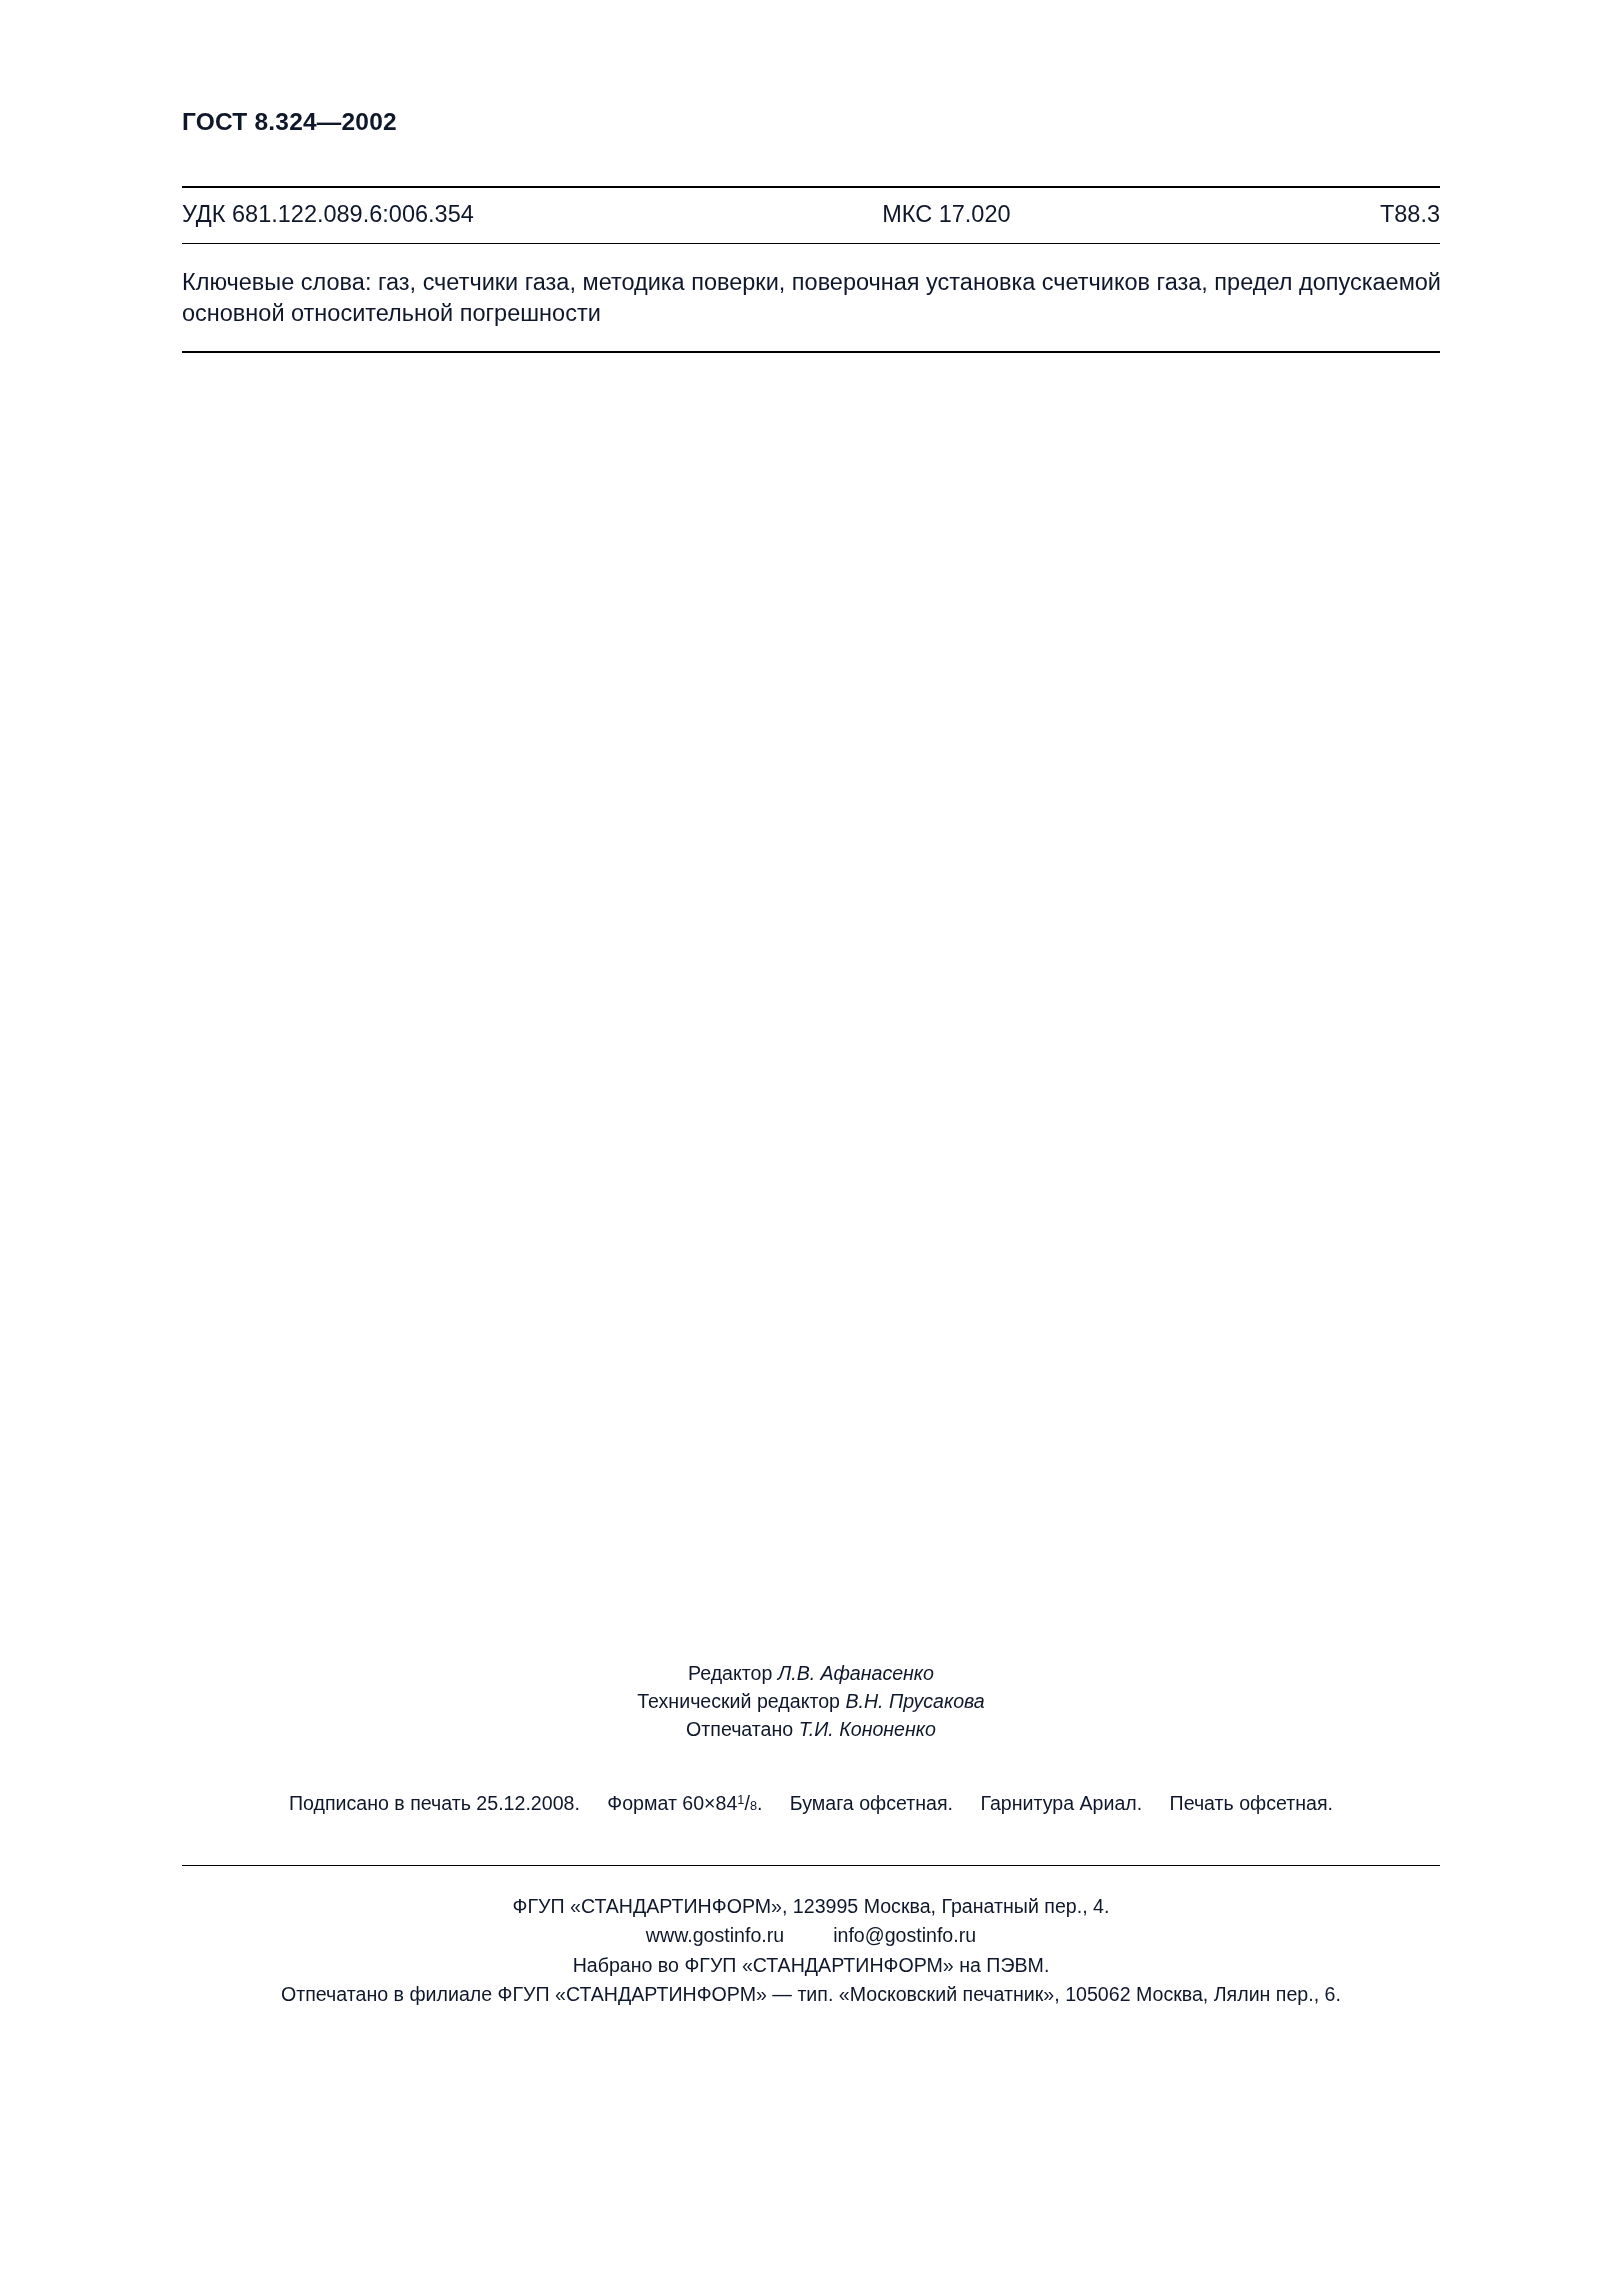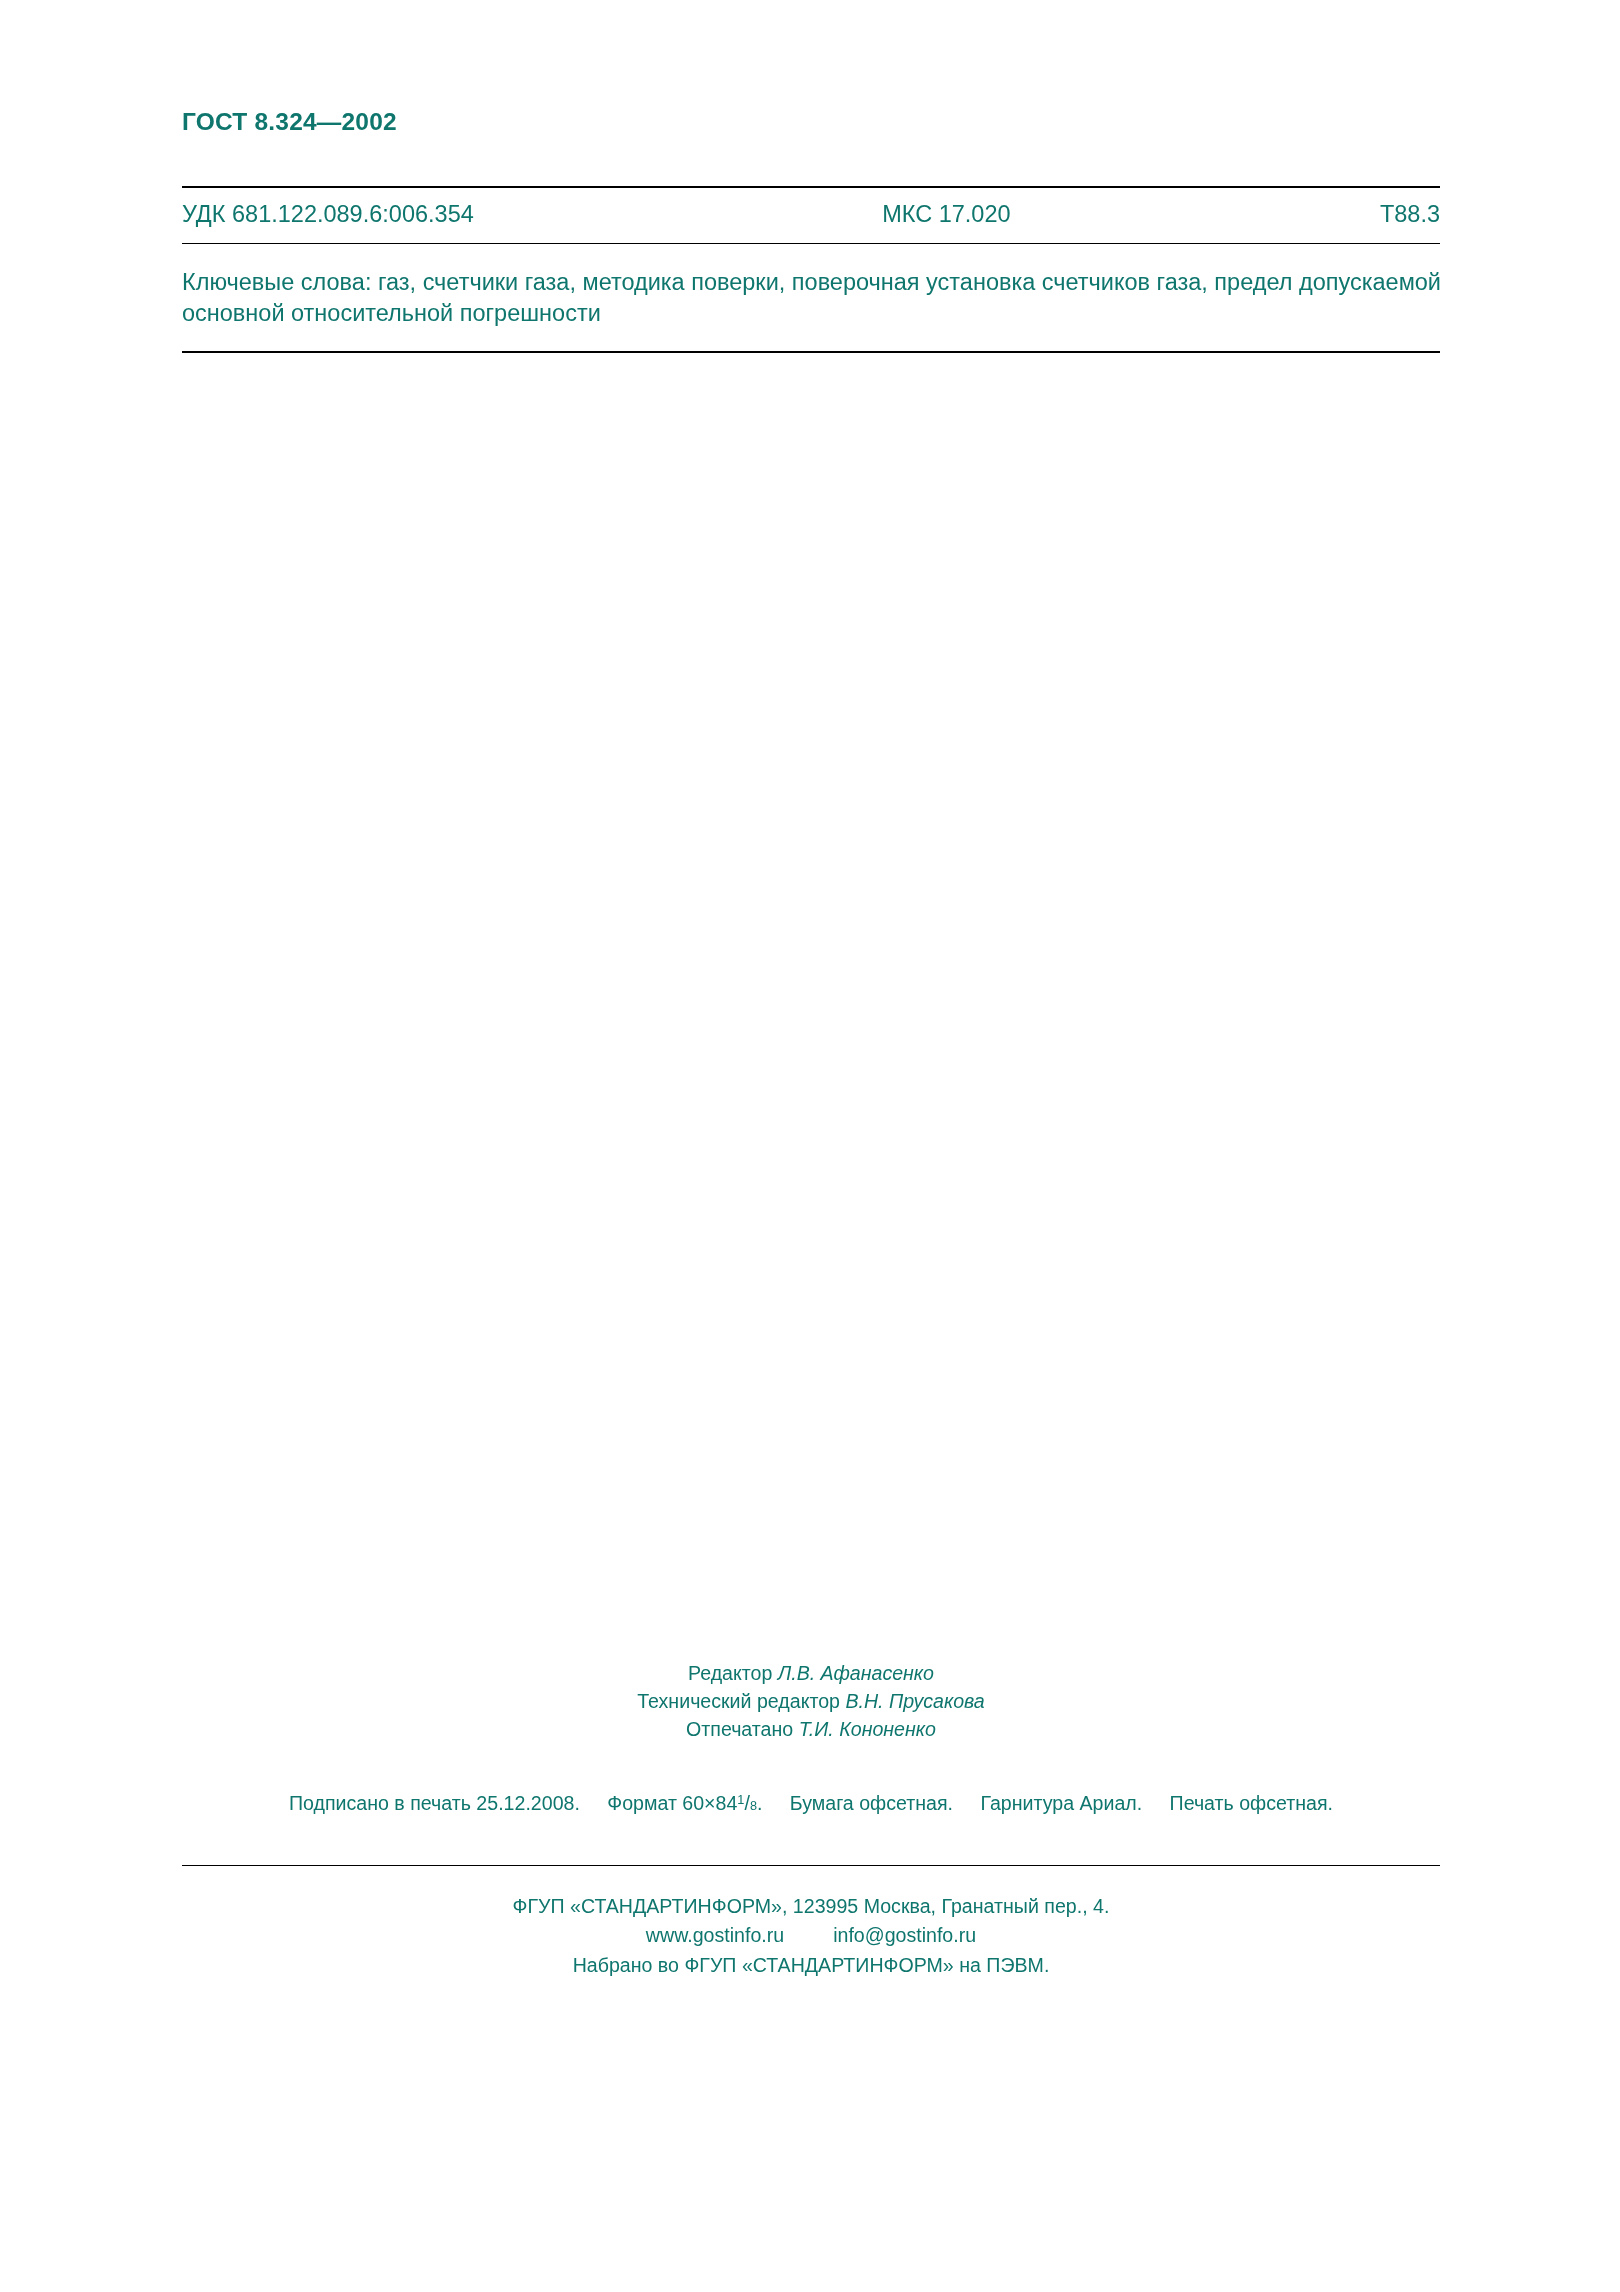--- a/index.html
+++ b/index.html
@@ -6,21 +6,21 @@
     margin: 0;
     padding: 0;
     background: #ffffff;
   }
   .page {
     position: relative;
     width: 1620px;
     height: 2293px;
     background: #ffffff;
     font-family: "Liberation Sans", sans-serif;
-    color: #0f766e;
+    color: #0f172a;
     box-sizing: border-box;
   }
   .doc-header {
     position: absolute;
     left: 182px;
     top: 108px;
     font-size: 24.5px;
     font-weight: bold;
     letter-spacing: 0.2px;
   }
@@ -144,16 +144,17 @@
   </div>
 
   <div class="rule rule-footer"></div>
 
   <div class="publisher">
     <div>ФГУП «СТАНДАРТИНФОРМ», 123995 Москва, Гранатный пер., 4.</div>
     <div class="web">
       <span>www.gostinfo.ru</span><span class="sp"></span><span>info@gostinfo.ru</span>
     </div>
     <div>Набрано во ФГУП «СТАНДАРТИНФОРМ» на ПЭВМ.</div>
+    <div>Отпечатано в филиале ФГУП «СТАНДАРТИНФОРМ» — тип. «Московский печатник», 105062 Москва, Лялин пер., 6.</div>
   </div>
 
 </div>
 
 
 </body></html>

